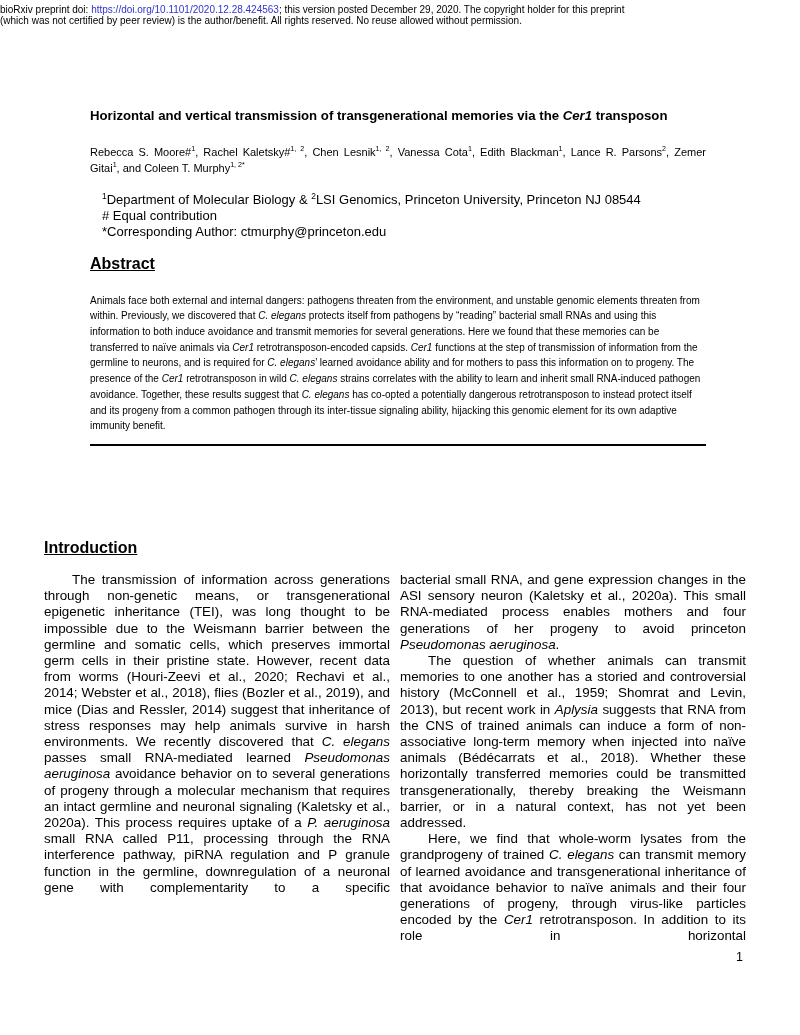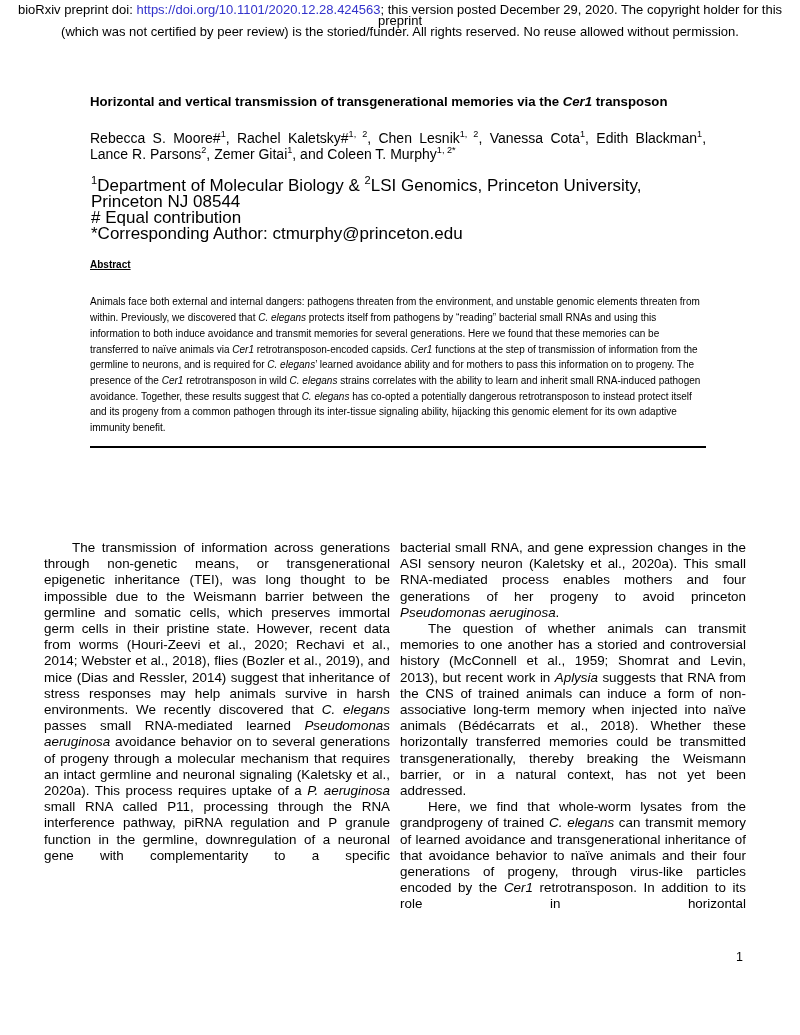--- a/index.html
+++ b/index.html
@@ -9,35 +9,35 @@
     width: 800px; height: 1035px;
     background: #ffffff; color: #000000;
     font-family: "Liberation Sans", "DejaVu Sans", sans-serif;
     position: relative; overflow: hidden;
   }
   .page { position: relative; width: 800px; height: 1035px; background: #fff; }
 
   
   .header {
     position: absolute; top: 4px; left: 0; width: 100%;
-    text-align: center; font-size: 13px; line-height: 11px; color: #000;
+    font-size: 10px; line-height: 11px; color: #000;
   }
   .link { color: var(--link); }
 
   
-  .title-block { position: absolute; left: 90px; top: 94px; width: 616px; }
+  .title-block { position: absolute; left: 90px; top: 108px; width: 616px; }
   .title {
     margin: 0 0 20px 0; font-size: 13.2px; font-weight: bold;
     line-height: 15.8px; text-align: justify;
   }
-  .authors { margin: 0 0 16px 0; font-size: 14px; line-height: 16.2px; text-align: justify; }
-  .affil-block { margin: 0 0 16px 1px; font-size: 17px; line-height: 15.8px; }
+  .authors { margin: 0 0 16px 0; font-size: 11px; line-height: 16.2px; text-align: justify; }
+  .affil-block { margin: 0 0 16px 12px; font-size: 13px; line-height: 15.8px; }
   .affil-line { margin: 0; }
   .section-heading {
-    margin: 0 0 21px 0; font-size: 10px; font-weight: bold;
+    margin: 0 0 21px 0; font-size: 16px; font-weight: bold;
     text-decoration: underline; line-height: 16px;
   }
   .abstract-body { margin: 0 0 10px 0; font-size: 10px; line-height: 15.7px; text-align: left; }
   .rule { height: 2px; background: #000; width: 616px; margin-top: 2px; }
 
   
   .two-col { position: absolute; left: 44px; top: 540px; width: 714px; }
   .two-col .section-heading { margin-bottom: 16px; }
   .cols { display: flex; gap: 10px; }
   .col { width: 346px; }
@@ -50,37 +50,38 @@
 
   .page-number { position: absolute; left: 736px; top: 950px; font-size: 12.5px; }
 </style>
 </head>
 <body>
 
 <div class="page">
 
   <div class="header">
     <div class="header-line"><span>bioRxiv preprint doi: </span><span class="link">https://doi.org/10.1101/2020.12.28.424563</span><span>; this version posted December 29, 2020. The copyright holder for this preprint</span></div>
-    <div class="header-line">(which was not certified by peer review) is the storied/funder. All rights reserved. No reuse allowed without permission.</div>
+    <div class="header-line">(which was not certified by peer review) is the author/benefit. All rights reserved. No reuse allowed without permission.</div>
   </div>
 
   <div class="title-block">
     <h1 class="title"><span>Horizontal and vertical transmission of transgenerational memories via the </span><span class="it">Cer1</span><span> transposon</span></h1>
     <p class="authors"><span>Rebecca S. Moore#</span><span class="sup">1</span><span>, Rachel Kaletsky#</span><span class="sup">1, 2</span><span>, Chen Lesnik</span><span class="sup">1, 2</span><span>, Vanessa Cota</span><span class="sup">1</span><span>, Edith Blackman</span><span class="sup">1</span><span>, Lance R. Parsons</span><span class="sup">2</span><span>, Zemer Gitai</span><span class="sup">1</span><span>, and Coleen T. Murphy</span><span class="sup">1, 2*</span></p>
     <div class="affil-block">
       <p class="affil-line"><span class="sup">1</span><span>Department of Molecular Biology &amp; </span><span class="sup">2</span><span>LSI Genomics, Princeton University, Princeton NJ 08544</span></p>
       <p class="affil-line"># Equal contribution</p>
       <p class="affil-line">*Corresponding Author: ctmurphy@princeton.edu</p>
     </div>
     <h2 class="section-heading">Abstract</h2>
     <p class="abstract-body"><span>Animals face both external and internal dangers: pathogens threaten from the environment, and unstable genomic elements threaten from within. Previously, we discovered that </span><span class="it">C. elegans</span><span> protects itself from pathogens by “reading” bacterial small RNAs and using this information to both induce avoidance and transmit memories for several generations. Here we found that these memories can be transferred to naïve animals via </span><span class="it">Cer1</span><span> retrotransposon-encoded capsids. </span><span class="it">Cer1</span><span> functions at the step of transmission of information from the germline to neurons, and is required for </span><span class="it">C. elegans</span><span>’ learned avoidance ability and for mothers to pass this information on to progeny. The presence of the </span><span class="it">Cer1</span><span> retrotransposon in wild </span><span class="it">C. elegans</span><span> strains correlates with the ability to learn and inherit small RNA-induced pathogen avoidance. Together, these results suggest that </span><span class="it">C. elegans</span><span> has co-opted a potentially dangerous retrotransposon to instead protect itself and its progeny from a common pathogen through its inter-tissue signaling ability, hijacking this genomic element for its own adaptive immunity benefit.</span></p>
     <div class="rule"></div>
   </div>
 
   <div class="two-col">
+    <h2 class="section-heading">Introduction</h2>
     <div class="cols">
       <div class="col">
         <p class="para indent justify-last"><span>The transmission of information across generations through non-genetic means, or transgenerational epigenetic inheritance (TEI), was long thought to be impossible due to the Weismann barrier between the germline and somatic cells, which preserves immortal germ cells in their pristine state. However, recent data from worms (Houri-Zeevi et al., 2020; Rechavi et al., 2014; Webster et al., 2018), flies (Bozler et al., 2019), and mice (Dias and Ressler, 2014) suggest that inheritance of stress responses may help animals survive in harsh environments. We recently discovered that </span><span class="it">C. elegans</span><span> passes small RNA-mediated learned </span><span class="it">Pseudomonas aeruginosa</span><span> avoidance behavior on to several generations of progeny through a molecular mechanism that requires an intact germline and neuronal signaling (Kaletsky et al., 2020a). This process requires uptake of a </span><span class="it">P. aeruginosa</span><span> small RNA called P11, processing through the RNA interference pathway, piRNA regulation and P granule function in the germline, downregulation of a neuronal gene with complementarity to a specific</span></p>
       </div>
       <div class="col">
         <p class="para"><span>bacterial small RNA, and gene expression changes in the ASI sensory neuron (Kaletsky et al., 2020a). This small RNA-mediated process enables mothers and four generations of her progeny to avoid princeton </span><span class="it">Pseudomonas aeruginosa</span><span>.</span></p>
         <p class="para indent"><span>The question of whether animals can transmit memories to one another has a storied and controversial history (McConnell et al., 1959; Shomrat and Levin, 2013), but recent work in </span><span class="it">Aplysia</span><span> suggests that RNA from the CNS of trained animals can induce a form of non-associative long-term memory when injected into naïve animals (Bédécarrats et al., 2018). Whether these horizontally transferred memories could be transmitted transgenerationally, thereby breaking the Weismann barrier, or in a natural context, has not yet been addressed.</span></p>
         <p class="para indent justify-last"><span>Here, we find that whole-worm lysates from the grandprogeny of trained </span><span class="it">C. elegans</span><span> can transmit memory of learned avoidance and transgenerational inheritance of that avoidance behavior to naïve animals and their four generations of progeny, through virus-like particles encoded by the </span><span class="it">Cer1</span><span> retrotransposon. In addition to its role in horizontal</span></p>
       </div>
     </div>

